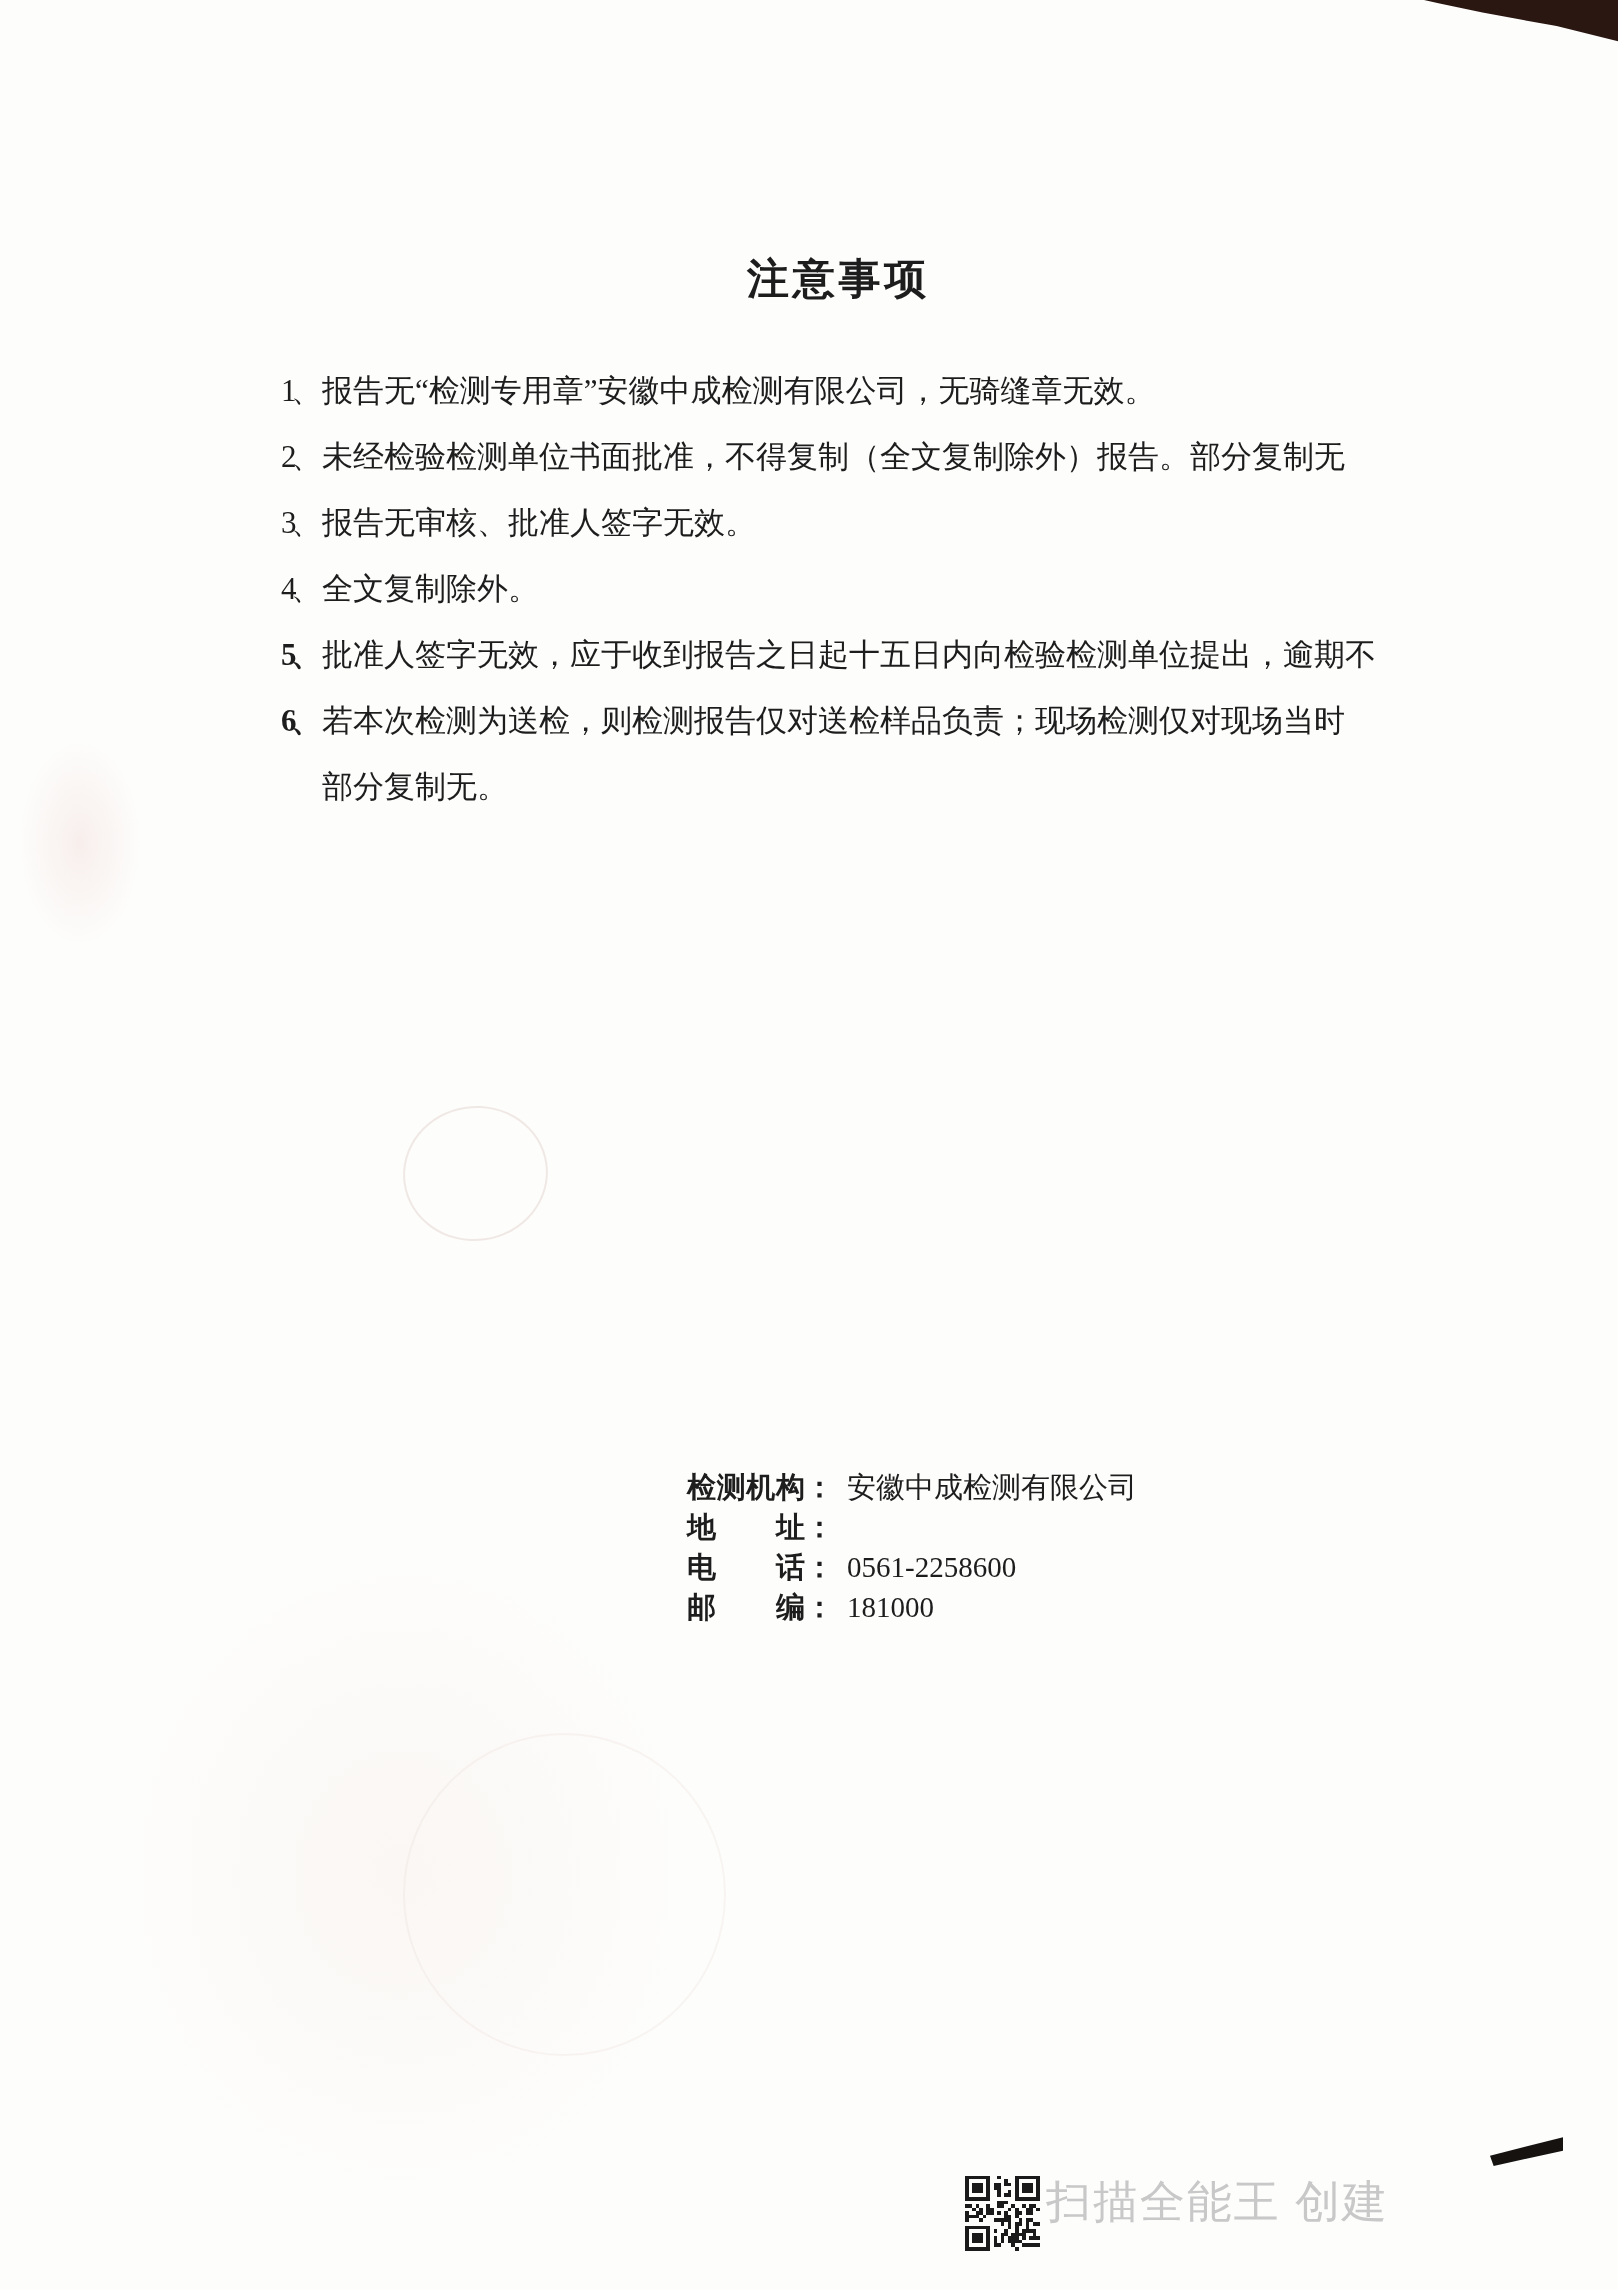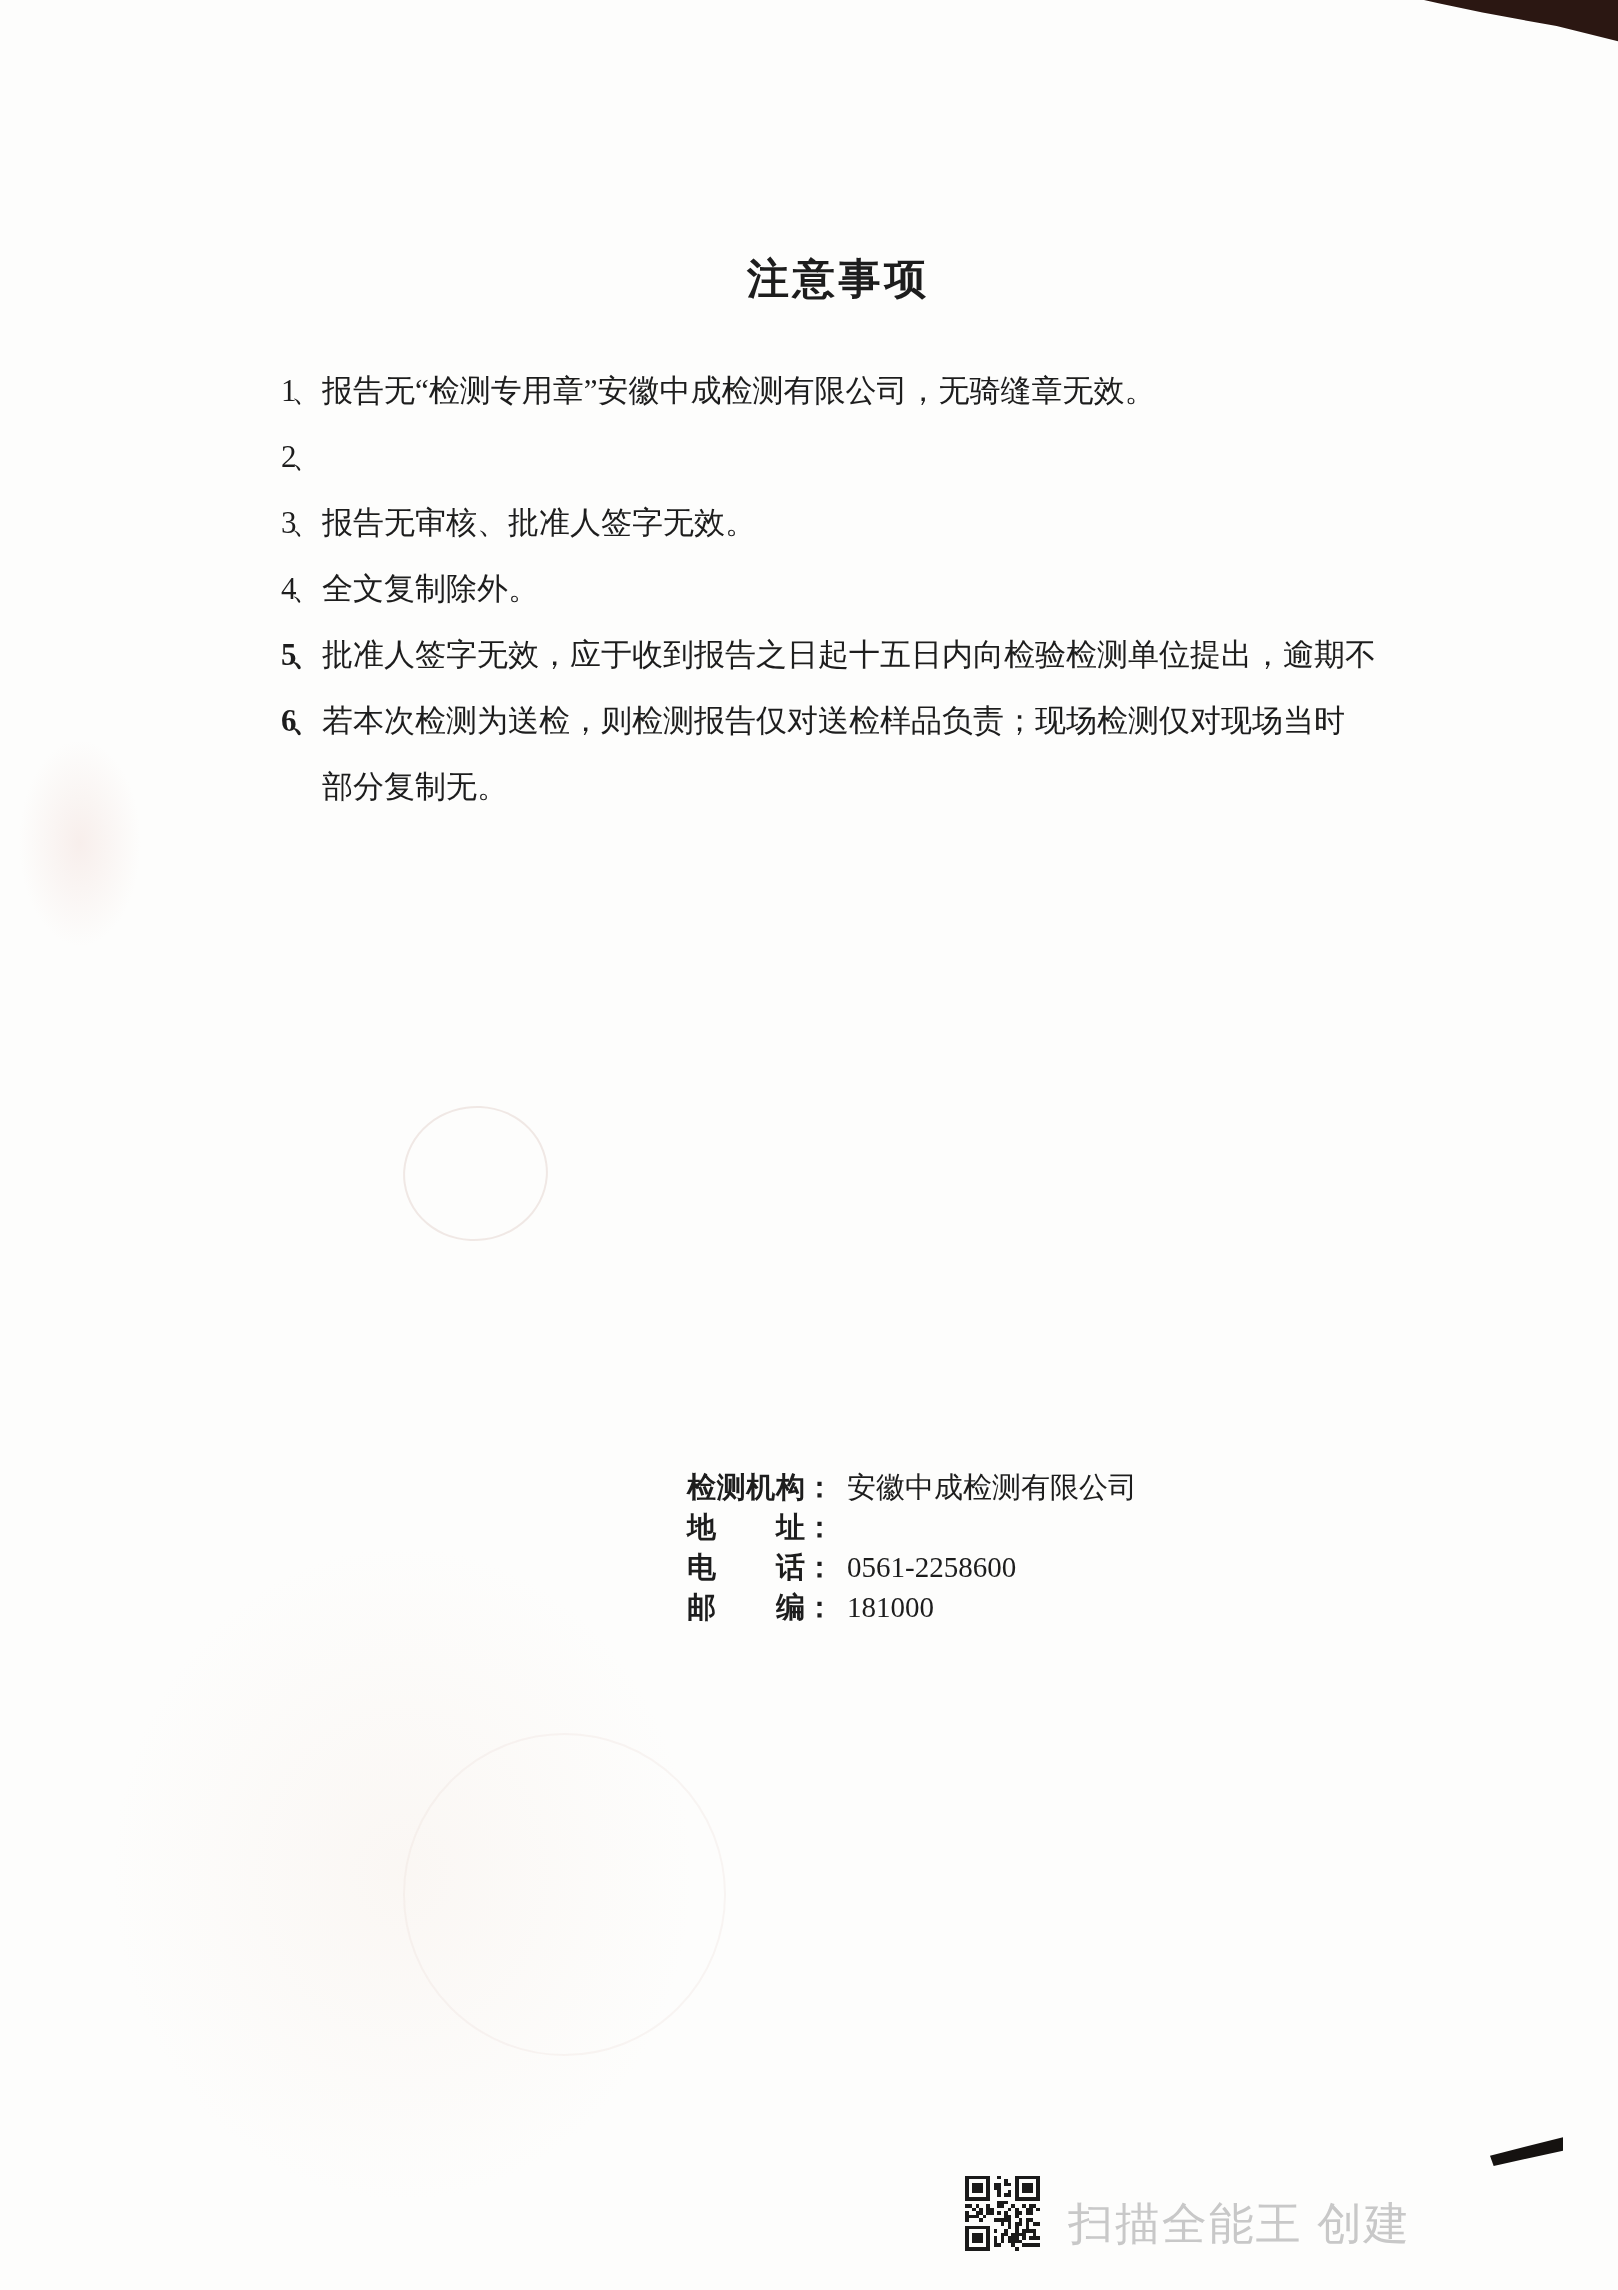--- a/index.html
+++ b/index.html
@@ -62,21 +62,21 @@
   }
   .contact-row{display:flex;white-space:nowrap;}
   .contact-label{
     display:inline-flex;justify-content:space-between;
     width:118px;font-weight:bold;
   }
   .contact-colon{font-weight:bold;margin-right:13px;}
   
   .watermark{
     position:absolute;left:965px;top:2172px;
-    display:flex;align-items:flex-end;gap:28px;
+    display:flex;align-items:flex-start;gap:6px;
   }
   .qr{width:75px;height:82px;display:block;}
   .watermark-text{
     font-family:"Liberation Sans","DejaVu Sans",sans-serif;
     font-size:45px;color:#c8c8c8;letter-spacing:1.9px;
     white-space:nowrap;
   }
 </style>
 </head>
 <body>
@@ -95,20 +95,21 @@
   <div class="notice-item">
     <span class="item-num">1、</span>
     <div class="item-lines">
         <div class="line">报告无“检测专用章”安徽中成检测有限公司，无骑缝章无效。</div>
       </div>
   </div>
 
   <div class="notice-item">
     <span class="item-num">2、</span>
     <div class="item-lines">
+        <div class="line">未经检验检测单位书面批准，不得复制（全文复制除外）报告。部分复制无</div>
       </div>
   </div>
 
   <div class="notice-item">
     <span class="item-num">3、</span>
     <div class="item-lines">
         <div class="line">报告无审核、批准人签字无效。</div>
       </div>
   </div>
 

